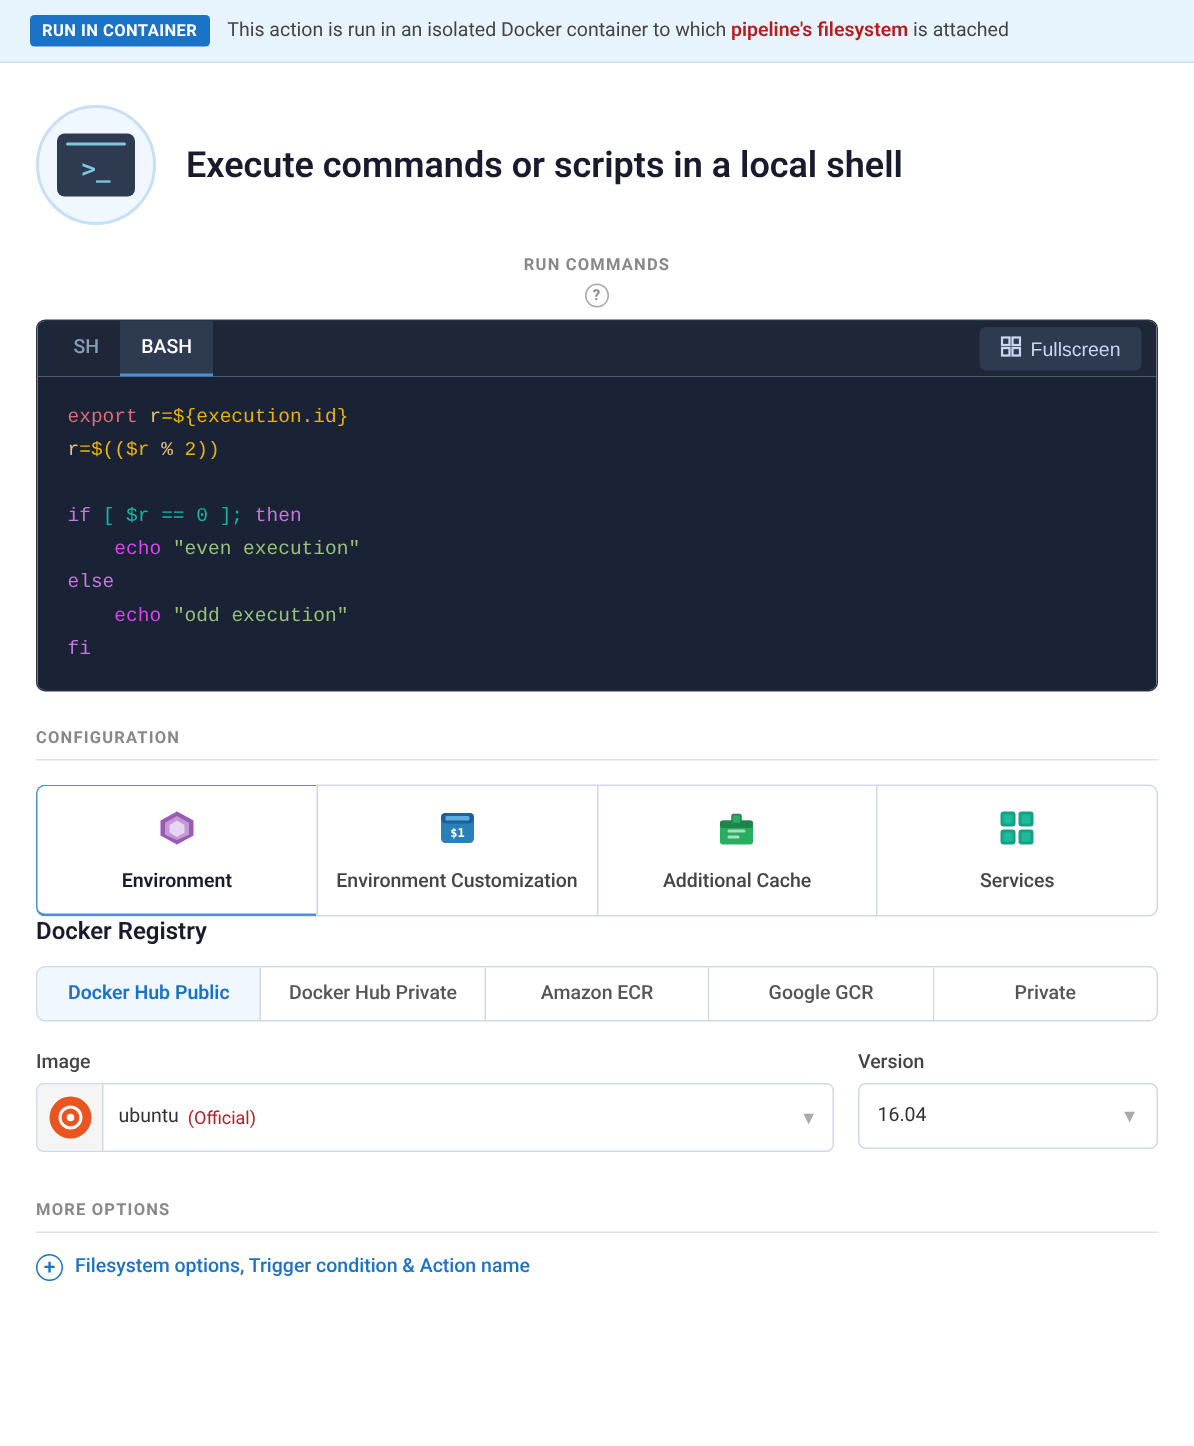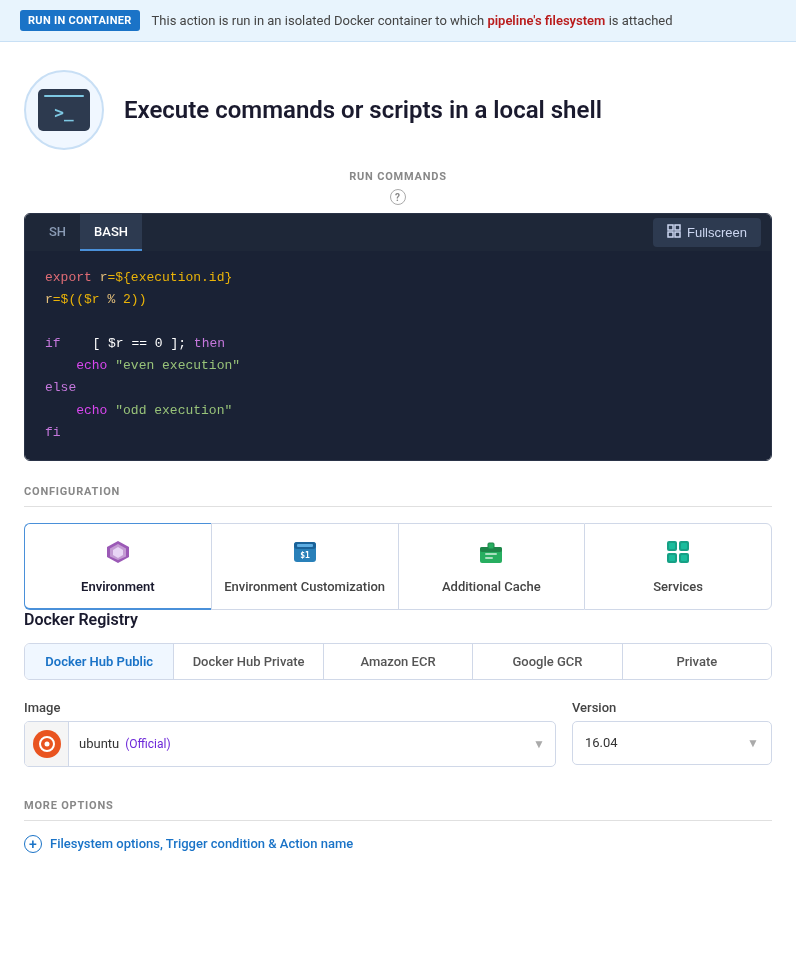--- a/index.html
+++ b/index.html
@@ -162,21 +162,21 @@
       background: #1a2235;
       padding: 16px 20px;
       font-family: 'Courier New', Courier, monospace;
       font-size: 13px;
       line-height: 1.7;
       min-height: 170px;
     }
     .kw-export { color: #e06c75; }
     .kw-var { color: #e5c07b; }
     .kw-string { color: #98c379; }
-    .kw-plain { color: #ffffff; margin-left: 24px; }
+    .kw-plain { color: #14b8a6; }
     .kw-if { color: #c678dd; }
     .kw-then { color: #c678dd; }
     .kw-else { color: #c678dd; }
     .kw-fi { color: #c678dd; }
     .kw-echo { color: #d946ef; }
     .kw-assign { color: #eab308; }
 
     
     .config-section {
       margin-top: 24px;
@@ -335,21 +335,21 @@
       flex: 1;
       padding: 0 10px;
       font-size: 13px;
       color: #333;
       display: flex;
       align-items: center;
       gap: 6px;
       height: 44px;
     }
     .image-official {
-      color: #6d28d9;
+      color: #b91c1c;
       font-size: 12px;
       text-align: right;
     }
     .select-arrow {
       padding: 0 10px;
       color: #aaa;
       font-size: 12px;
       cursor: pointer;
     }
     .version-select-wrap {

